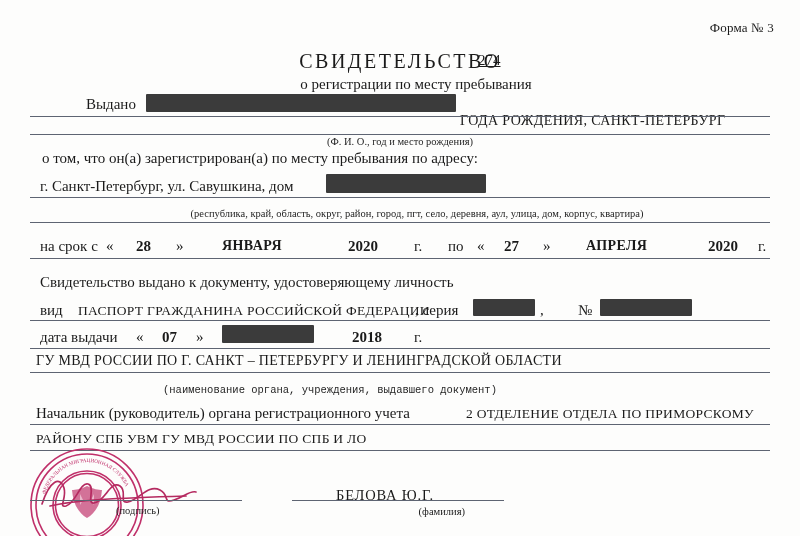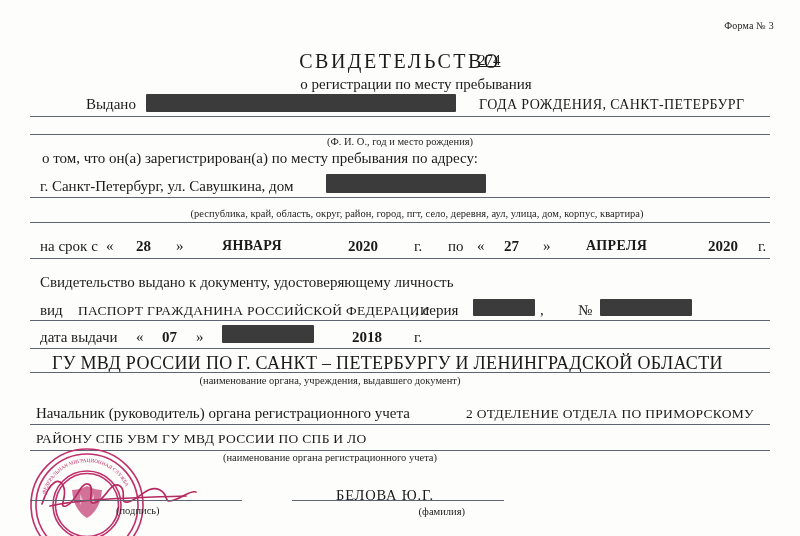--- a/index.html
+++ b/index.html
@@ -15,21 +15,21 @@
     position: relative;
     width: 800px;
     height: 536px;
     overflow: hidden;
     background: #fdfdfc;
   }
   .form-number {
     position: absolute;
     right: 26px;
     top: 20px;
-    font-size: 10px;
+    font-size: 13px;
     letter-spacing: 0.2px;
   }
   .title {
     position: absolute;
     left: 0;
     top: 50px;
     width: 100%;
     text-align: center;
     font-size: 20px;
     letter-spacing: 2.5px;
@@ -121,21 +121,21 @@
 <div id="page">
 
   <div class="form-number">Форма № 3</div>
 
   <div class="title">СВИДЕТЕЛЬСТВО</div>
   <div class="title-num">274</div>
   <div class="subtitle">о регистрации по месту пребывания</div>
 
   <div class="txt" style="left:86px; top:96px;">Выдано</div>
   <div class="redacted" style="left:146px; top:94px; width:310px; height:18px;"></div>
-  <div class="txt caps" style="left:460px; top:97px; font-size:14px;margin-left:19px;">ГОДА РОЖДЕНИЯ, САНКТ-ПЕТЕРБУРГ</div>
+  <div class="txt caps" style="left:460px; top:113px; font-size:14px;">ГОДА РОЖДЕНИЯ, САНКТ-ПЕТЕРБУРГ</div>
   <div class="line" style="left:30px; top:116px; width:740px;"></div>
 
   <div class="hint" style="top:136px;">(Ф. И. О., год и место рождения)</div>
   <div class="line" style="left:30px; top:134px; width:740px;"></div>
 
   <div class="txt" style="left:40px; top:178px;">г. Санкт-Петербург, ул. Савушкина, дом</div>
 
   <div class="txt" style="left:42px; top:150px;">о том, что он(а) зарегистрирован(а) по месту пребывания по адресу:</div>
   <div class="redacted" style="left:326px; top:174px; width:160px; height:19px;"></div>
   <div class="line" style="left:30px; top:197px; width:740px;"></div>
@@ -171,30 +171,29 @@
 
   <div class="txt" style="left:40px; top:329px;">дата выдачи</div>
   <div class="txt" style="left:136px; top:329px;">«</div>
   <div class="txt" style="left:162px; top:329px; font-weight:bold;">07</div>
   <div class="txt" style="left:196px; top:329px;">»</div>
   <div class="redacted" style="left:222px; top:325px; width:92px; height:18px;"></div>
   <div class="txt" style="left:352px; top:329px; font-weight:bold;">2018</div>
   <div class="txt" style="left:414px; top:329px;">г.</div>
   <div class="line" style="left:30px; top:348px; width:740px;"></div>
 
-  <div class="txt" style="left:52px; top:353px; font-size:18px; letter-spacing:0.3px;">ГУ  МВД РОССИИ  ПО  Г. САНКТ – ПЕТЕРБУРГУ  И  ЛЕНИНГРАДСКОЙ ОБЛАСТИ</div>
+  <div class="txt" style="left:36px; top:353px; font-size:14px; letter-spacing:0.3px;">ГУ  МВД РОССИИ  ПО  Г. САНКТ – ПЕТЕРБУРГУ  И  ЛЕНИНГРАДСКОЙ ОБЛАСТИ</div>
   <div class="line" style="left:30px; top:372px; width:740px;"></div>
-  <div class="hint" style="top:375px; width:660px; left:0;">(наименование органа, учреждения, выдавшего документ)</div>
+  <div class="hint" style="top:384px; width:660px; left:0;font-family:Liberation Mono, monospace;">(наименование органа, учреждения, выдавшего документ)</div>
 
   <div class="txt" style="left:36px; top:405px;">Начальник (руководитель) органа регистрационного учета</div>
   <div class="txt" style="left:466px; top:406px; font-size:13.5px; letter-spacing:0.3px;">2 ОТДЕЛЕНИЕ ОТДЕЛА  ПО ПРИМОРСКОМУ</div>
   <div class="line" style="left:30px; top:424px; width:740px;"></div>
   <div class="txt" style="left:36px; top:431px; font-size:13.5px; letter-spacing:0.3px;">РАЙОНУ СПБ УВМ  ГУ  МВД РОССИИ  ПО СПБ  И  ЛО</div>
   <div class="line" style="left:30px; top:450px; width:740px;"></div>
-  <div class="hint" style="top:452px; width:660px; left:0;">(наименование органа регистрационного учета)</div>
 
   <div class="stamp">
     <svg width="118" height="118" viewBox="0 0 118 118">
       <g fill="none" stroke="#c0306a" stroke-width="1.6">
         <circle cx="59" cy="59" r="56"></circle>
         <circle cx="59" cy="59" r="51"></circle>
         <circle cx="59" cy="59" r="34"></circle>
         <circle cx="59" cy="59" r="31.5"></circle>
       </g>
       <g fill="#c0306a" font-size="5.2" font-family="Liberation Serif, serif">

